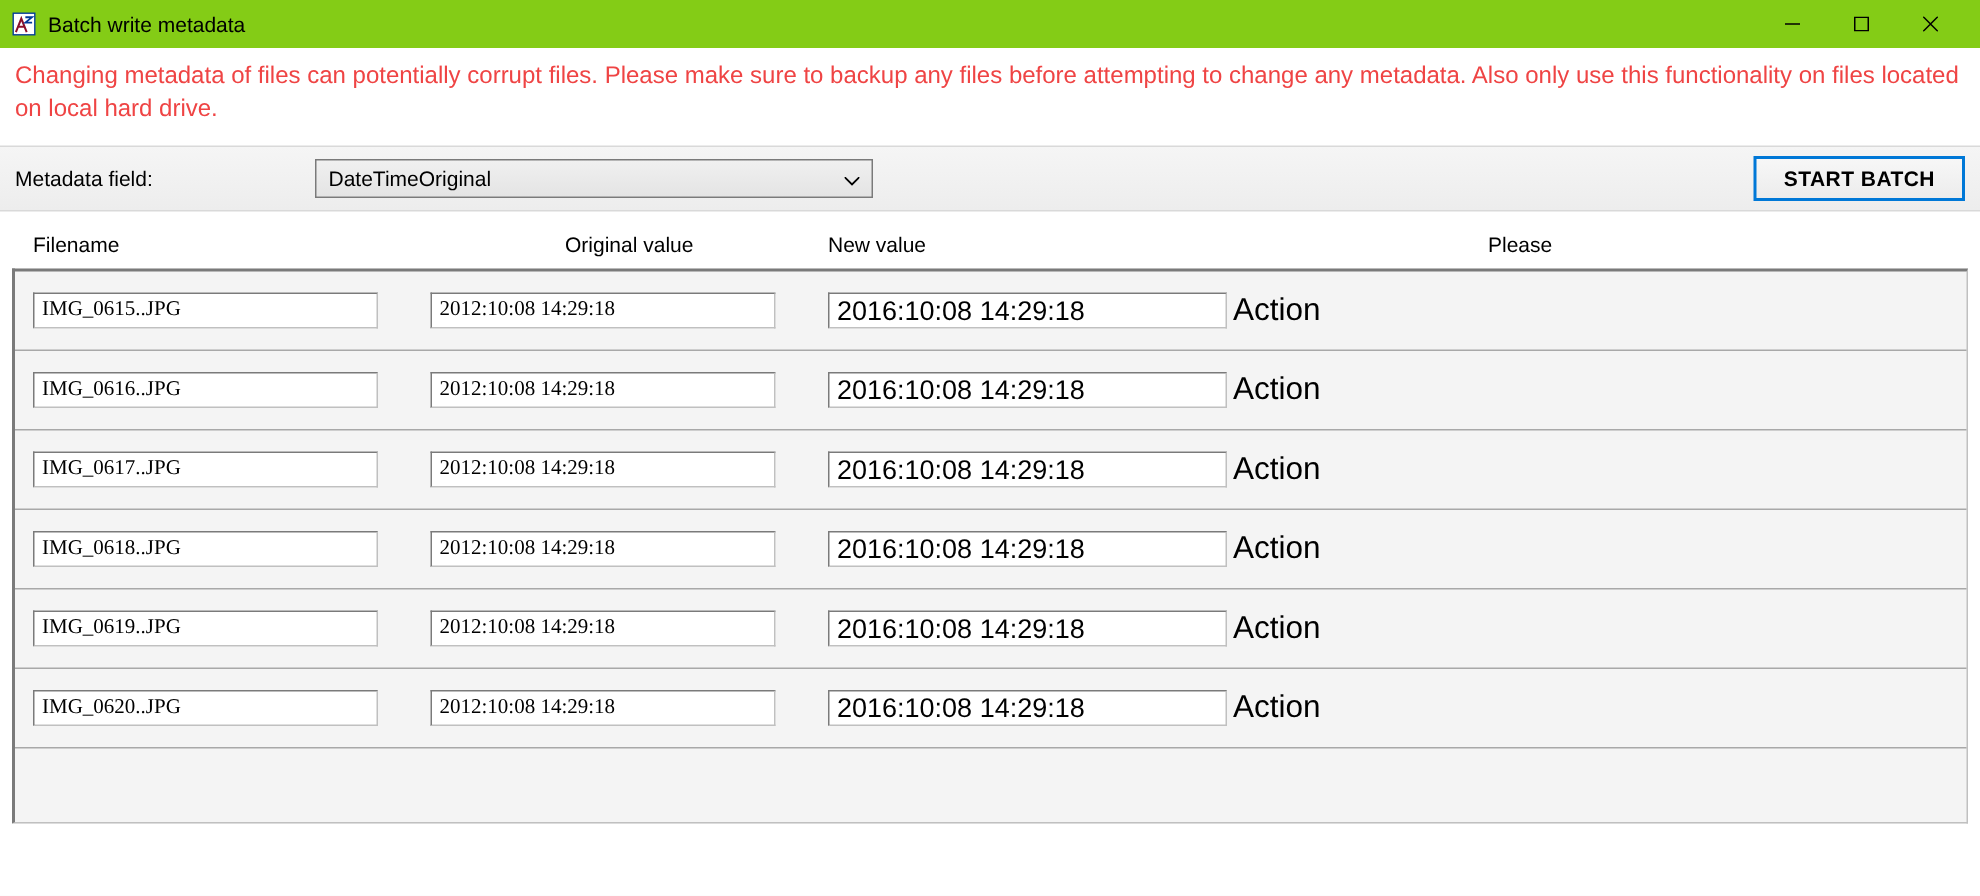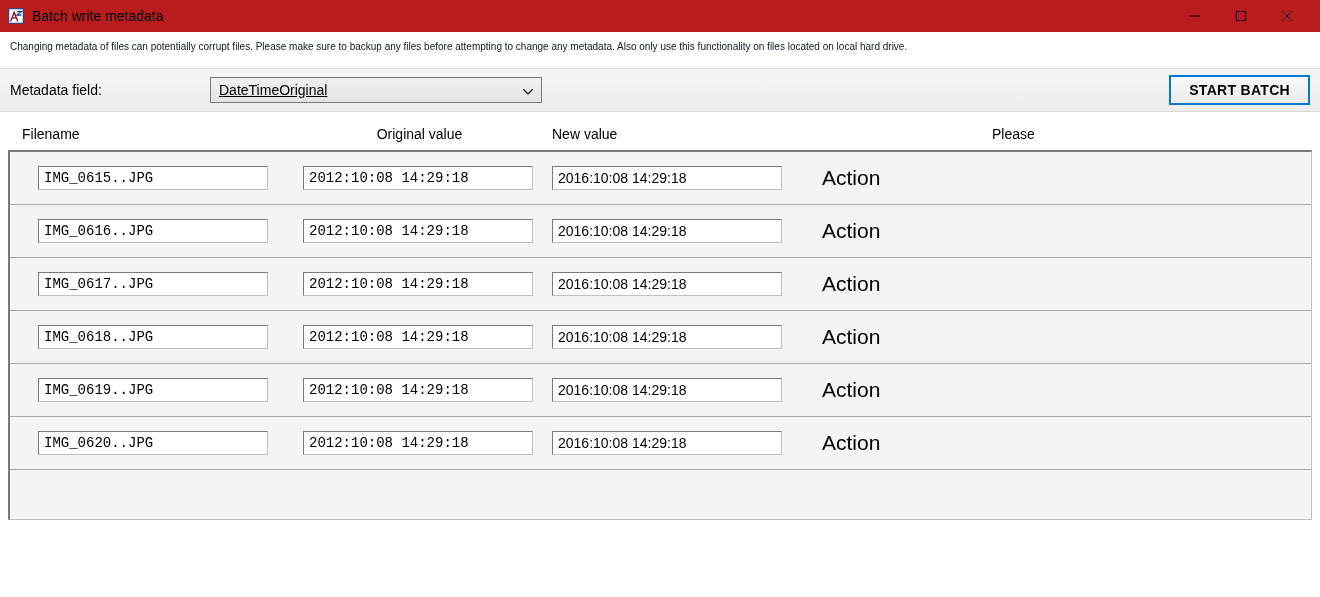--- a/index.html
+++ b/index.html
@@ -12,21 +12,21 @@
     background: #fff;
     width: 1320px;
     height: 597px;
     overflow: hidden;
   }
   .titlebar {
     height: 32px;
     display: flex;
     align-items: center;
     padding: 0 10px 0 6px;
-    background: #b91c1c;
+    background: #84cc16;
   }
   .titlebar .app-icon {
     width: 20px; height: 20px;
     margin-right: 6px;
     display: flex; align-items: center; justify-content: center;
   }
   .titlebar .app-icon svg { width: 18px; height: 18px; }
   .titlebar .title {
     font-size: 14px;
     flex: 0 0 auto;
@@ -36,49 +36,48 @@
   .win-btn {
     width: 46px; height: 32px;
     display: flex; align-items: center; justify-content: center;
     font-size: 14px;
     color: #000;
   }
   .win-btn svg { width: 10px; height: 10px; stroke: #000; stroke-width: 1; fill: none; }
 
   .warning {
     padding: 8px 10px 14px 10px;
-    font-size: 10px;
+    font-size: 16px;
     line-height: 1.35;
-    color: #0f172a;
+    color: #ef4444;
   }
 
   .toolbar {
     height: 44px;
     border-top: 1px solid #d9d9d9;
     border-bottom: 1px solid #d9d9d9;
     background: linear-gradient(#f5f5f5, #ededed);
     display: flex;
     align-items: center;
     padding: 16px 10px;
   }
   .toolbar .label {
     width: 200px;
     font-size: 14px;
   }
   .dropdown {
-    width: 332px;
+    width: 372px;
     height: 26px;
     border: 1px solid #7a7a7a;
     background: linear-gradient(#f0f0f0, #e4e4e4);
     padding: 0 8px;
     display: flex;
     align-items: center;
     justify-content: space-between;
     font-size: 14px;
-    text-decoration: underline;
   }
   .dropdown .chev svg { width: 10px; height: 6px; }
   .toolbar .tb-spacer { flex: 1; }
   .start-batch {
     height: 30px;
     padding: 0 18px;
     border: 2px solid #0078d7;
     background: linear-gradient(#f7f7f7, #ececec);
     font-weight: 600;
     font-size: 14px;
@@ -124,33 +123,32 @@
     height: 24px;
     background: #fff;
     border-top: 1px solid #7a7a7a;
     border-left: 1px solid #7a7a7a;
     border-right: 1px solid #c0c0c0;
     border-bottom: 1px solid #c0c0c0;
     padding: 0 5px;
     font-size: 14px;
     display: flex;
     align-items: center;
-    font-family: Liberation Mono, monospace;
-    margin-left: 16px;
+    font-family: Liberation Serif, serif;
   }
   .rw-field {
-    width: 230px;
+    width: 266px;
     height: 24px;
     background: #fff;
     border-top: 1px solid #7a7a7a;
     border-left: 1px solid #7a7a7a;
     border-right: 1px solid #c0c0c0;
     border-bottom: 1px solid #c0c0c0;
     padding: 0 5px;
-    font-size: 14px;
+    font-size: 18px;
     font-family: "Segoe UI", Tahoma, sans-serif;
   }
   .grid-pad {
     height: 40px;
     border-bottom: none;
   }
 </style>
 </head>
 <body>
 

